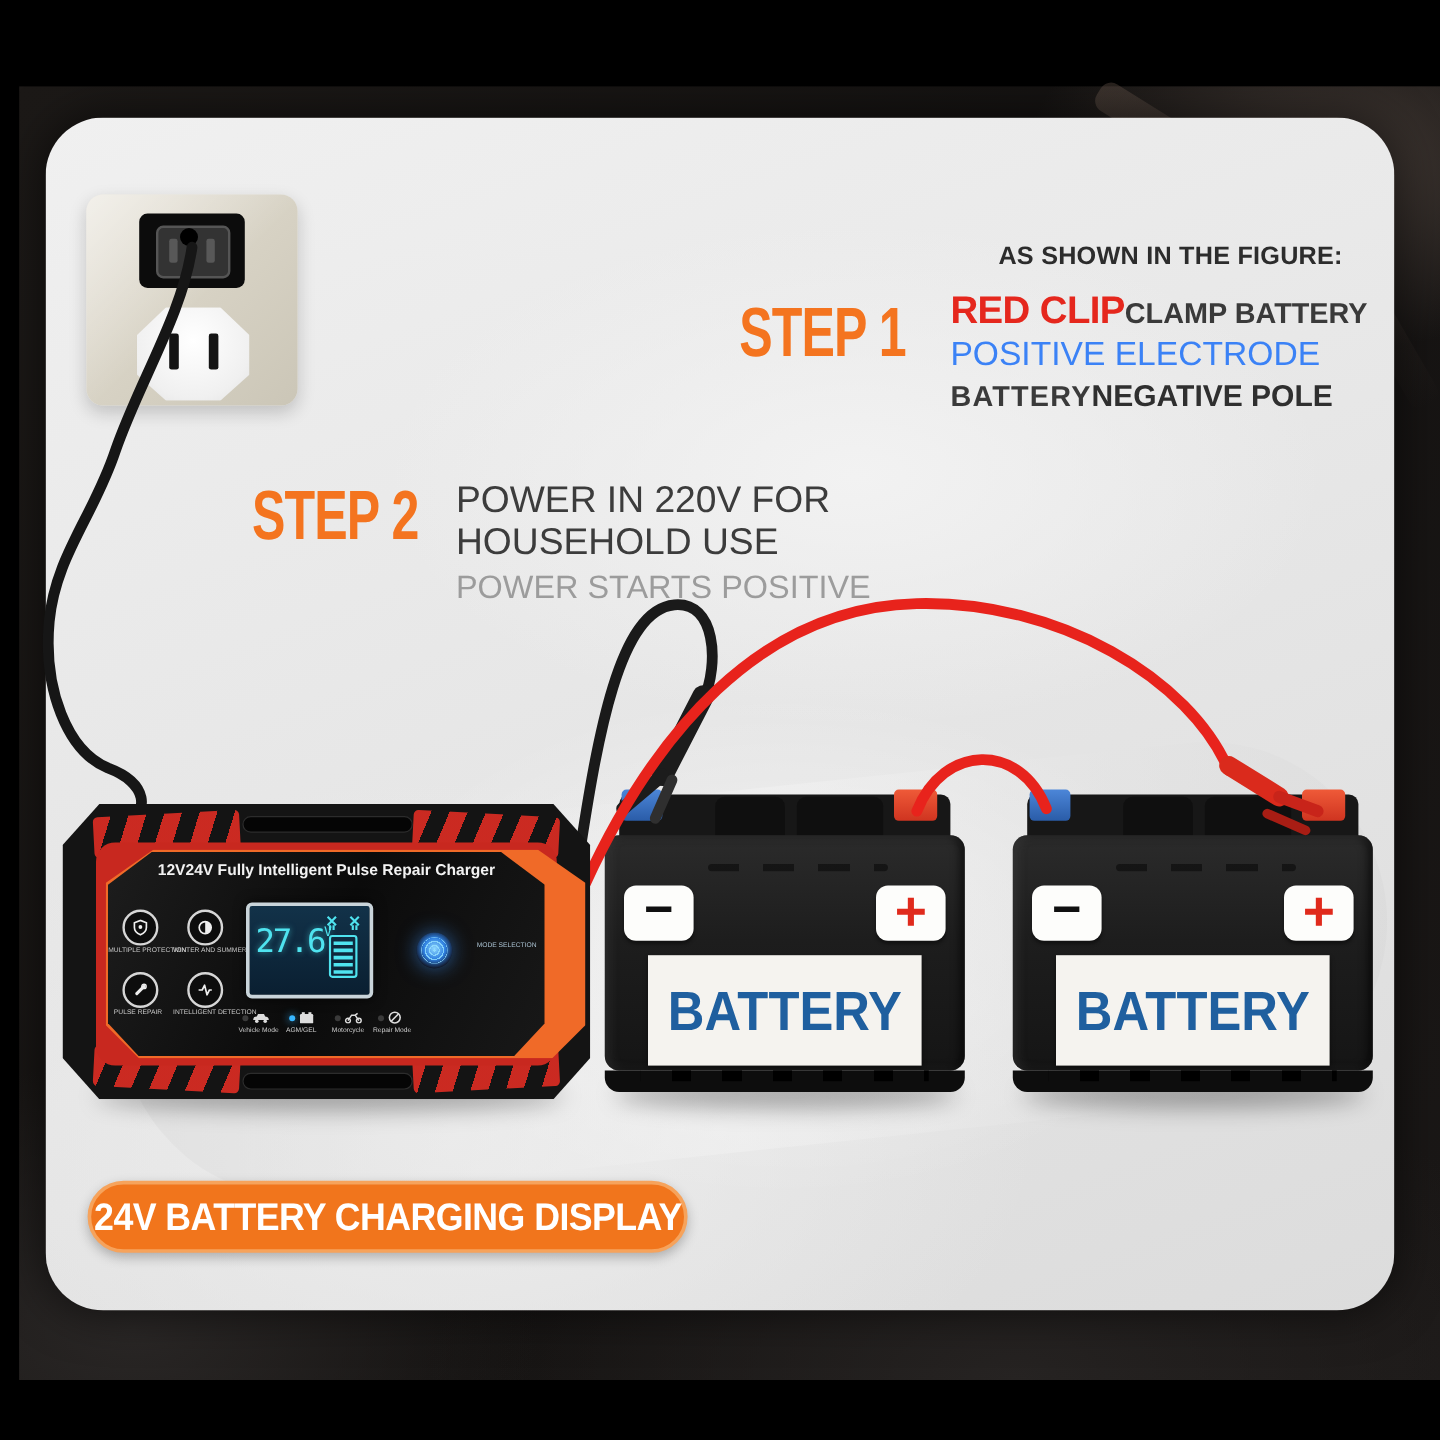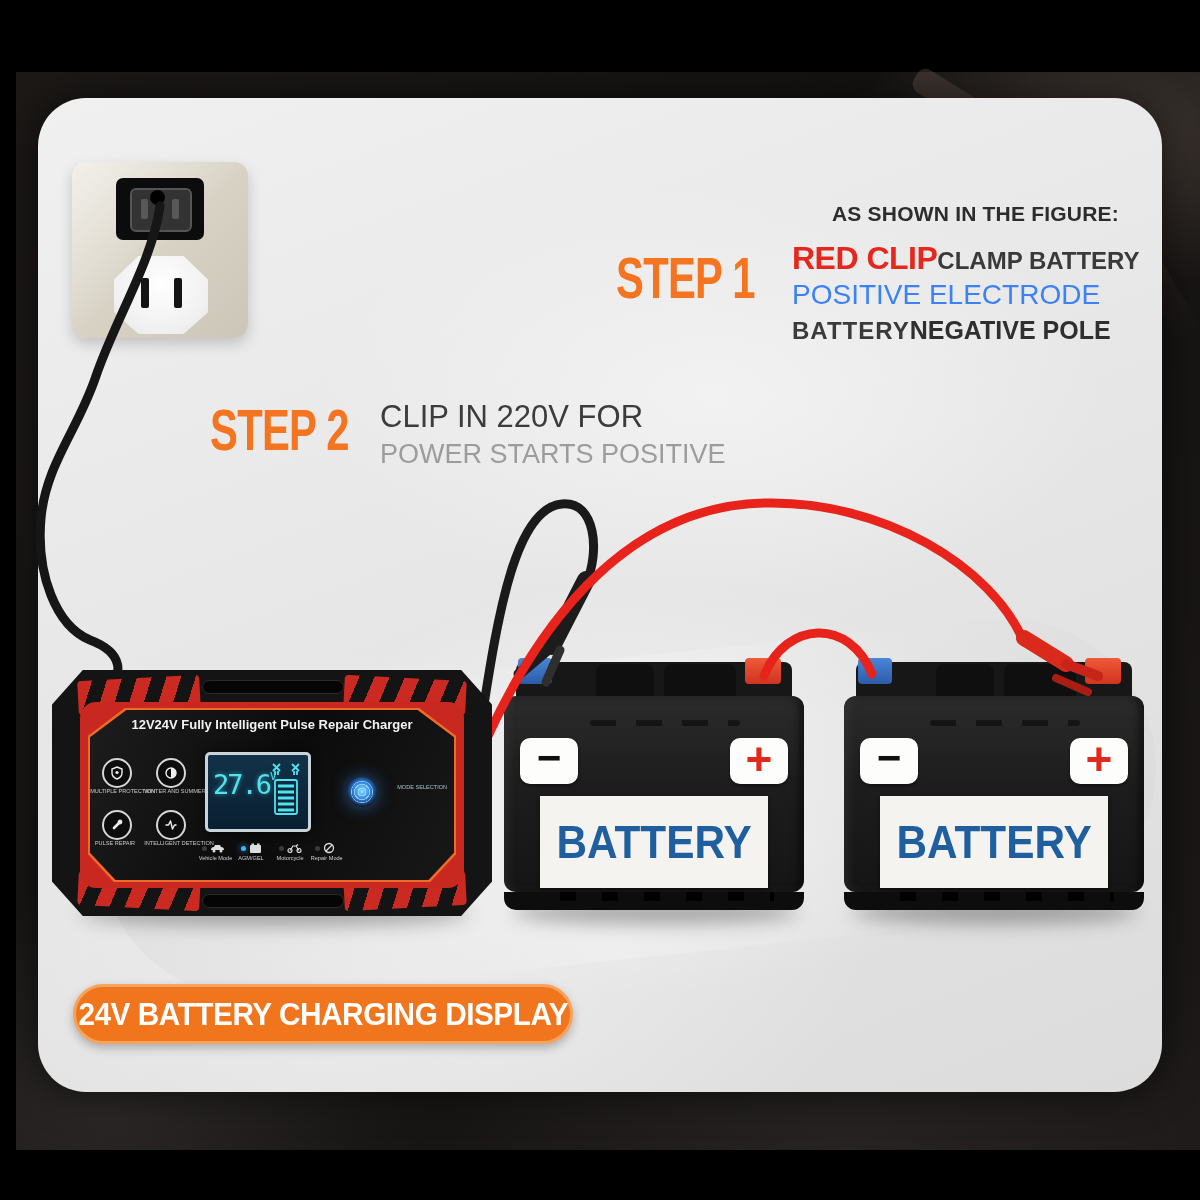--- a/index.html
+++ b/index.html
@@ -88,21 +88,21 @@
 
   
   .charger{left:52px;top:670px;width:440px;height:246px;}
   .chg-body{left:0;top:0;width:440px;height:246px;background:#141414;border-radius:30px;
     clip-path:polygon(7% 0,93% 0,100% 14%,100% 86%,93% 100%,7% 100%,0 86%,0 14%);}
   .stripe{width:122px;height:34px;opacity:.95;border-radius:4px;
     background:repeating-linear-gradient(110deg,#d42b22 0 14px,#141414 14px 28px);}
   .groove{width:140px;height:12px;background:#050505;border:1px solid #2c2c2c;border-radius:7px;left:150px;}
   .red-frame{left:28px;top:32px;width:384px;height:186px;background:#c8281f;border-radius:16px;}
   .face-outer{left:36px;top:38px;width:368px;height:174px;background:#f06a28;
-    clip-path:polygon(10% 0,90% 0,100% 16%,100% 84%,93% 100%,7% 100%,0 84%,0 16%);}
+    clip-path:polygon(10% 0,90% 0,100% 16%,100% 84%,93% 100%,7% 100%,0 84%,0 16%);padding-left:32px;}
   .face-inner{left:2px;top:2px;width:364px;height:170px;
     background:linear-gradient(115deg,#1d1d1d 0%,#0b0b0b 50%,#181818 100%);
     clip-path:polygon(10% 0,90% 0,100% 16%,100% 84%,93% 100%,7% 100%,0 84%,0 16%);}
   .chg-title{left:0;top:9px;width:368px;text-align:center;color:#f2f2f2;font-size:13px;font-weight:700;}
   .fn-btn{width:26px;height:26px;border-radius:50%;border:2px solid #d6d6d6;background:#0d0d0d;
     display:flex;align-items:center;justify-content:center;}
   .micro{font-size:9px;transform:scale(.62);transform-origin:center top;white-space:nowrap;color:#c9c9c9;}
   .fn-label{width:80px;text-align:center;}
   .lcd{left:117px;top:44px;width:100px;height:74px;background:linear-gradient(180deg,#123249,#0a1f31);
     border:3px solid #c9d4da;border-radius:5px;box-shadow:0 0 10px rgba(0,0,0,.6);}
@@ -153,21 +153,22 @@
       <div class="abs plug-pin"></div>
     </div>
     <div class="abs socket-oct">
       <div class="abs socket-slot" style="left:27px;"></div>
       <div class="abs socket-slot" style="left:60px;"></div>
     </div>
   </div>
 
   <div class="abs step-label" style="left:210px;top:396px;">STEP 2</div>
   <div class="abs step2-text">
-    <div>CLIP IN 220V FOR</div>
+    <div>POWER IN 220V FOR</div>
+    <div>HOUSEHOLD USE</div>
     <div class="step2-sub">POWER STARTS POSITIVE</div>
   </div>
 
   <div class="abs step-label" style="left:616px;top:244px;">STEP 1</div>
   <div class="abs step1-block">
     <div class="s1-heading">AS SHOWN IN THE FIGURE:</div>
     <div class="s1-row">
       <span class="s1-big-red">RED CLIP</span>
       <span class="s1-reg">CLAMP BATTERY</span>
     </div>

